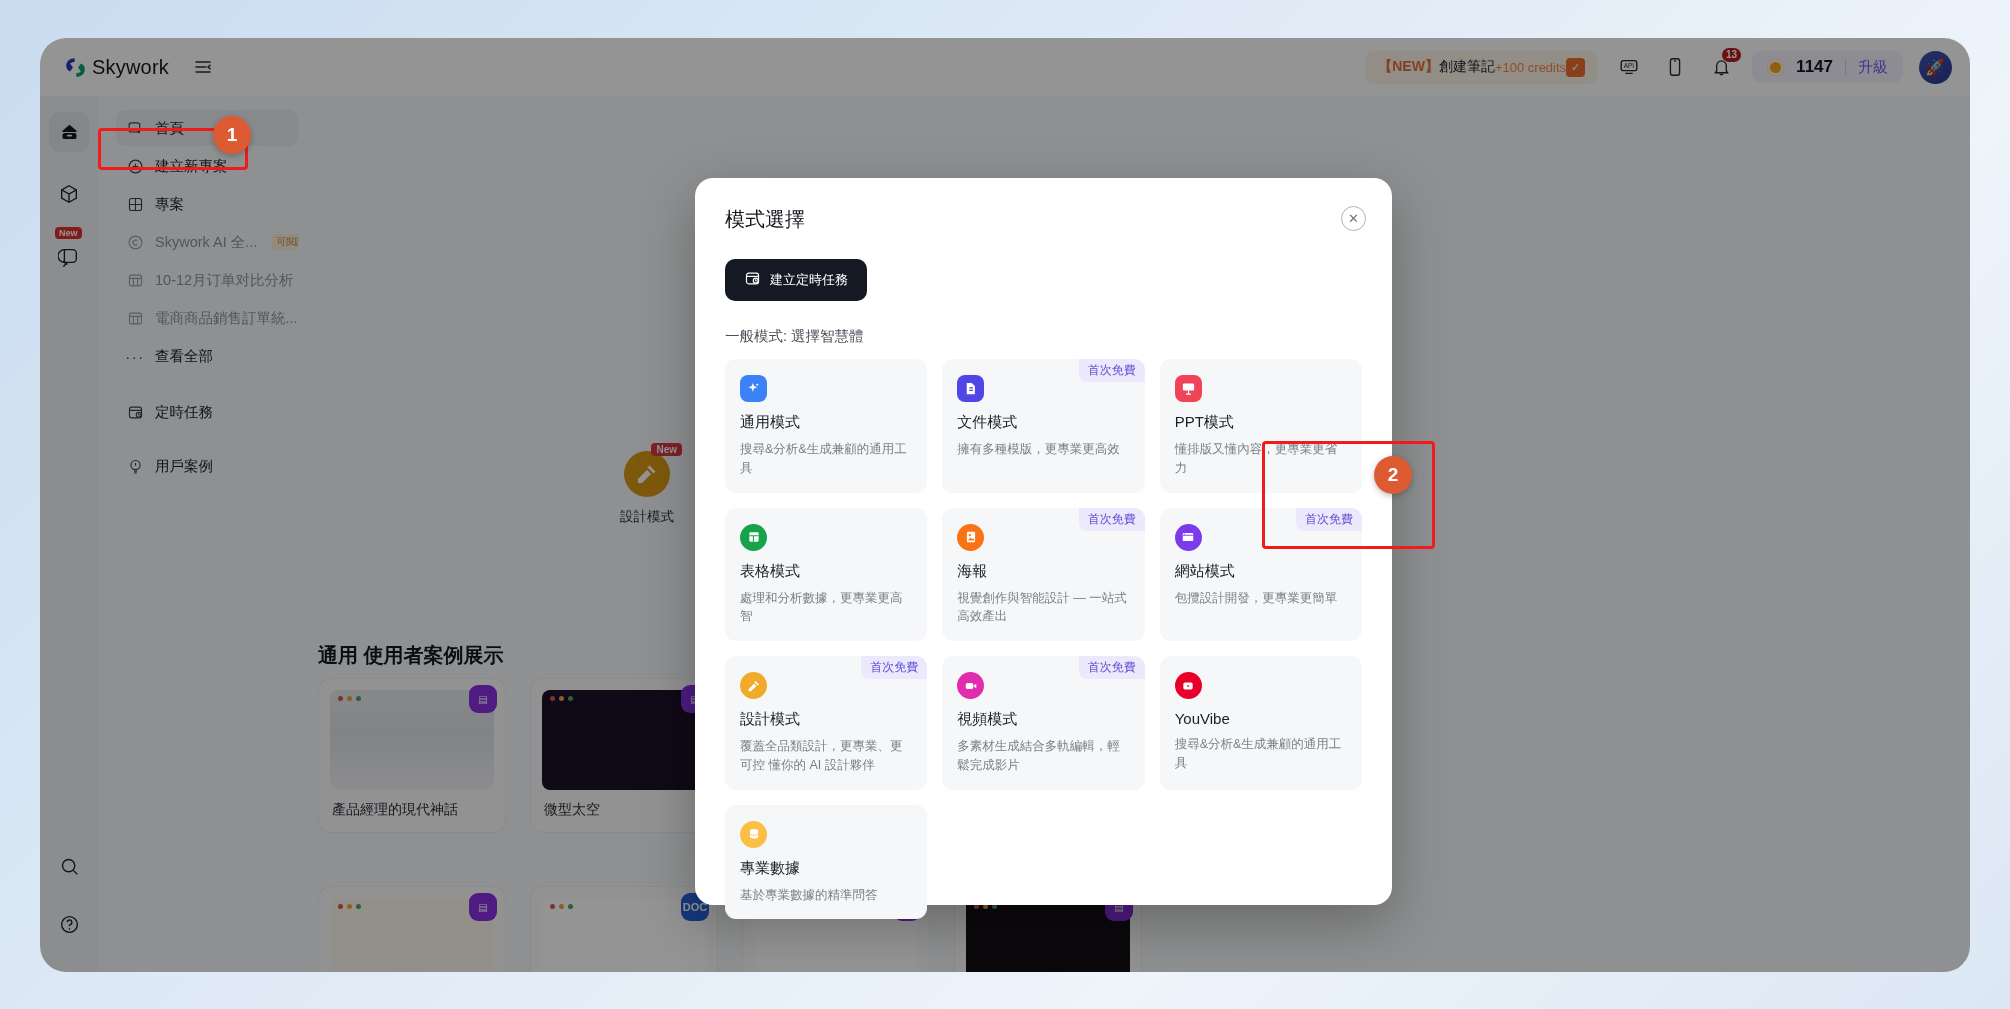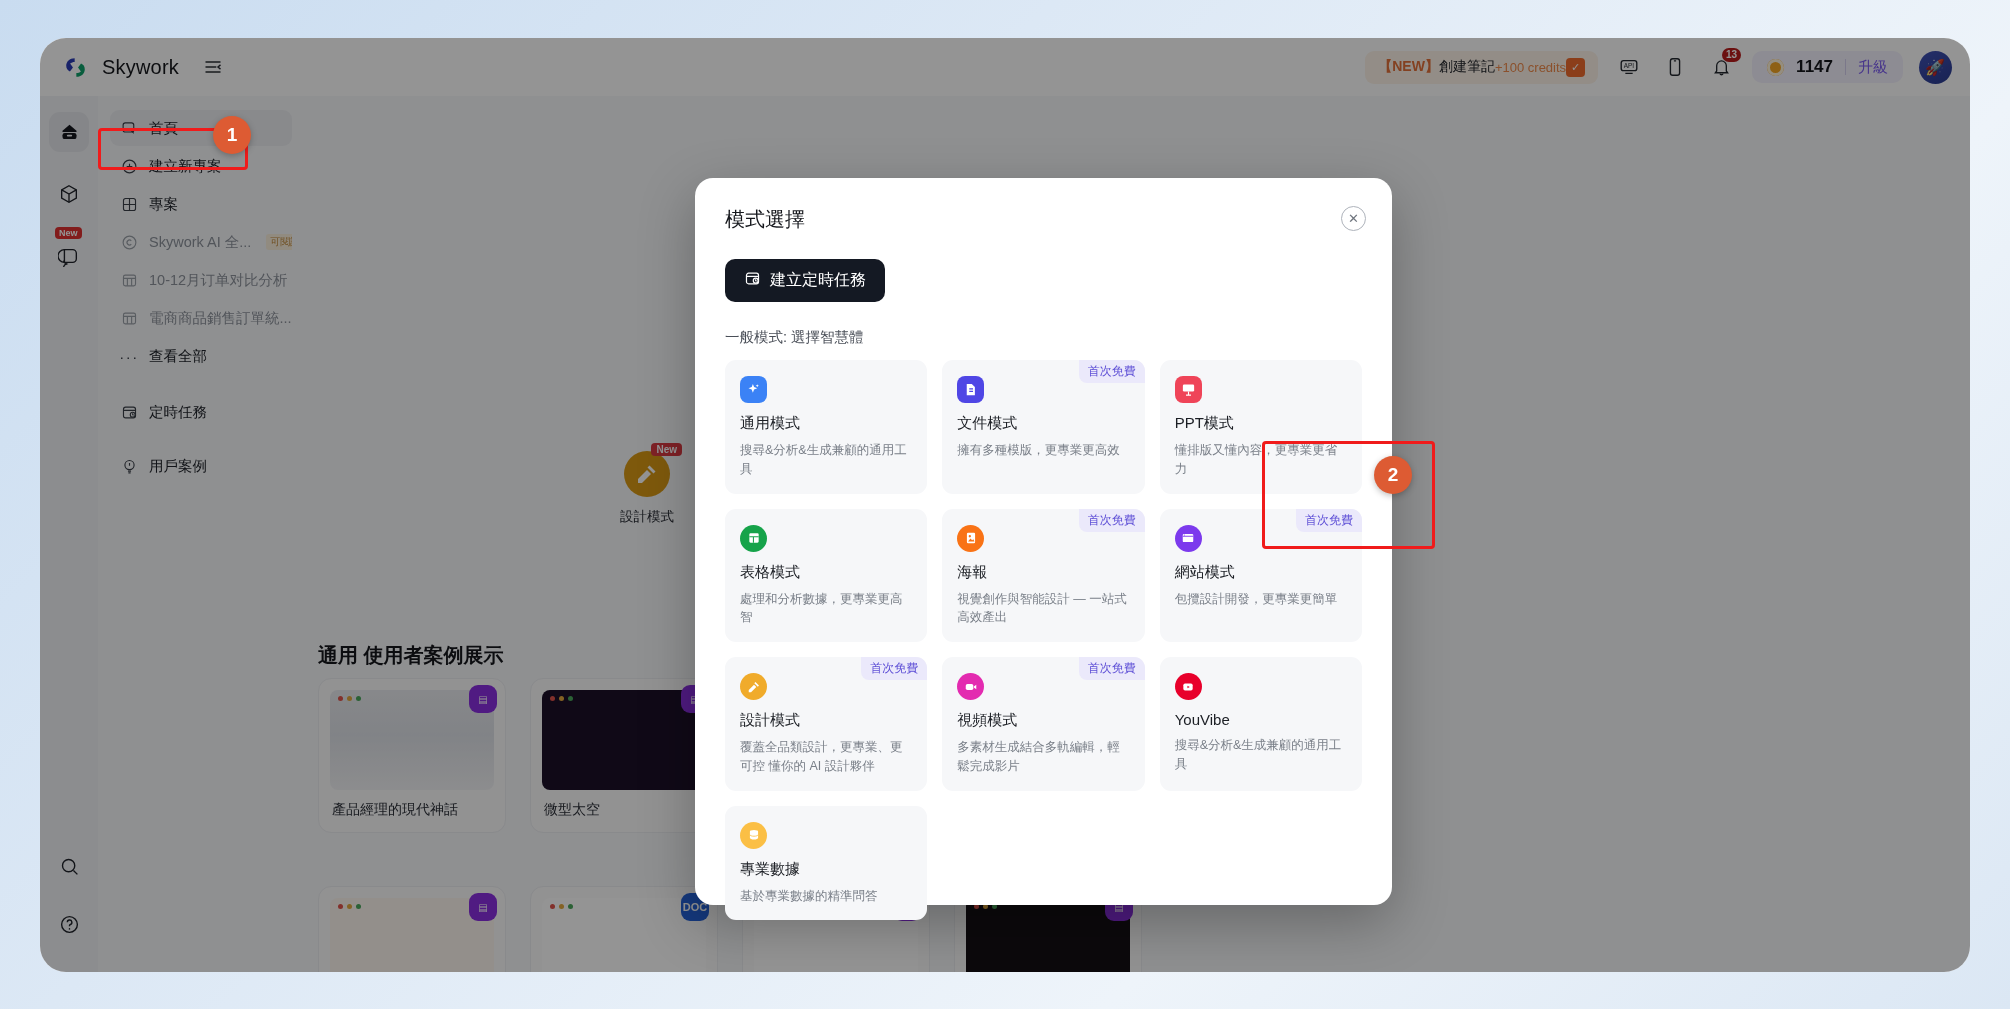--- a/index.html
+++ b/index.html
@@ -31,21 +31,21 @@
 
   
   #topbar {
     position: absolute; left: 0; top: 0;
     width: 100%; height: 58px;
     display: flex; align-items: center;
     padding: 0 18px 0 22px;
     background: #ffffff;
     z-index: 5;
   }
-  .brand { display: flex; align-items: center; gap: 13px; }
+  .brand { display: flex; align-items: center; gap: 3px; }
   .brand-logo { width: 27px; height: 27px; }
   .brand-name { font-size: 20px; color: #16181d; letter-spacing: .2px; }
   .collapse-icon { margin-left: 24px; color: #2b2f36; cursor: pointer; display:flex; }
 
   .topbar-right { margin-left: auto; display: flex; align-items: center; gap: 16px; }
 
   .promo-pill {
     display: flex; align-items: center; 
     background: #fdf3e8; border-radius: 9px;
     padding: 7px 13px; font-size: 14px; white-space: nowrap;
@@ -109,21 +109,21 @@
   .rail-btn.active { background:#e5e7ec; }
   .rail-new {
     position:absolute; top:-9px; left:6px;
     background:#e03131; color:#fff; font-size:9px;
     border-radius:4px; padding:1px 4px; font-weight:bold;
   }
   .rail-bottom { margin-top:auto; display:flex; flex-direction:column; gap:18px; padding-bottom:28px; align-items:center;}
 
   
   #sidebar {
-    position: absolute; left: 58px; top: 58px;
+    position: absolute; left: 64px; top: 58px;
     width: 206px; height: calc(100% - 58px);
     background: #f7f8fa; padding: 14px 12px; z-index: 3;
   }
   .side-item {
     display:flex; align-items:center; gap:11px;
     height: 36px; padding: 0 10px; border-radius: 9px;
     font-size: 14.5px; color:#20242b; cursor:pointer;
     position: relative; margin-bottom: 2px;
     white-space: nowrap; overflow: hidden;
   }
@@ -235,21 +235,21 @@
   .modal-close {
     position:absolute; right:26px; top:28px;
     width:25px;height:25px;border-radius:50%;
     border:1.5px solid #aeb3bb; color:#6f757e;
     display:flex;align-items:center;justify-content:center;
     font-size:13px; cursor:pointer;
   }
   .sched-btn {
     margin-top:26px; display:inline-flex; align-items:center; gap:9px;
     background:#141923; color:#fff; border-radius:10px;
-    padding:11px 19px; font-size:16px; cursor:pointer;
+    padding:11px 19px; font-size:13px; cursor:pointer;
   }
   .section-label {
     margin-top:26px; font-size:14.5px; color:#4a4f58;
   }
   .mode-grid {
     margin-top:13px;
     display:grid; grid-template-columns:repeat(3,1fr); gap:15px;
   }
   .mode-card {
     background:#f6f7f9; border-radius:11px;

